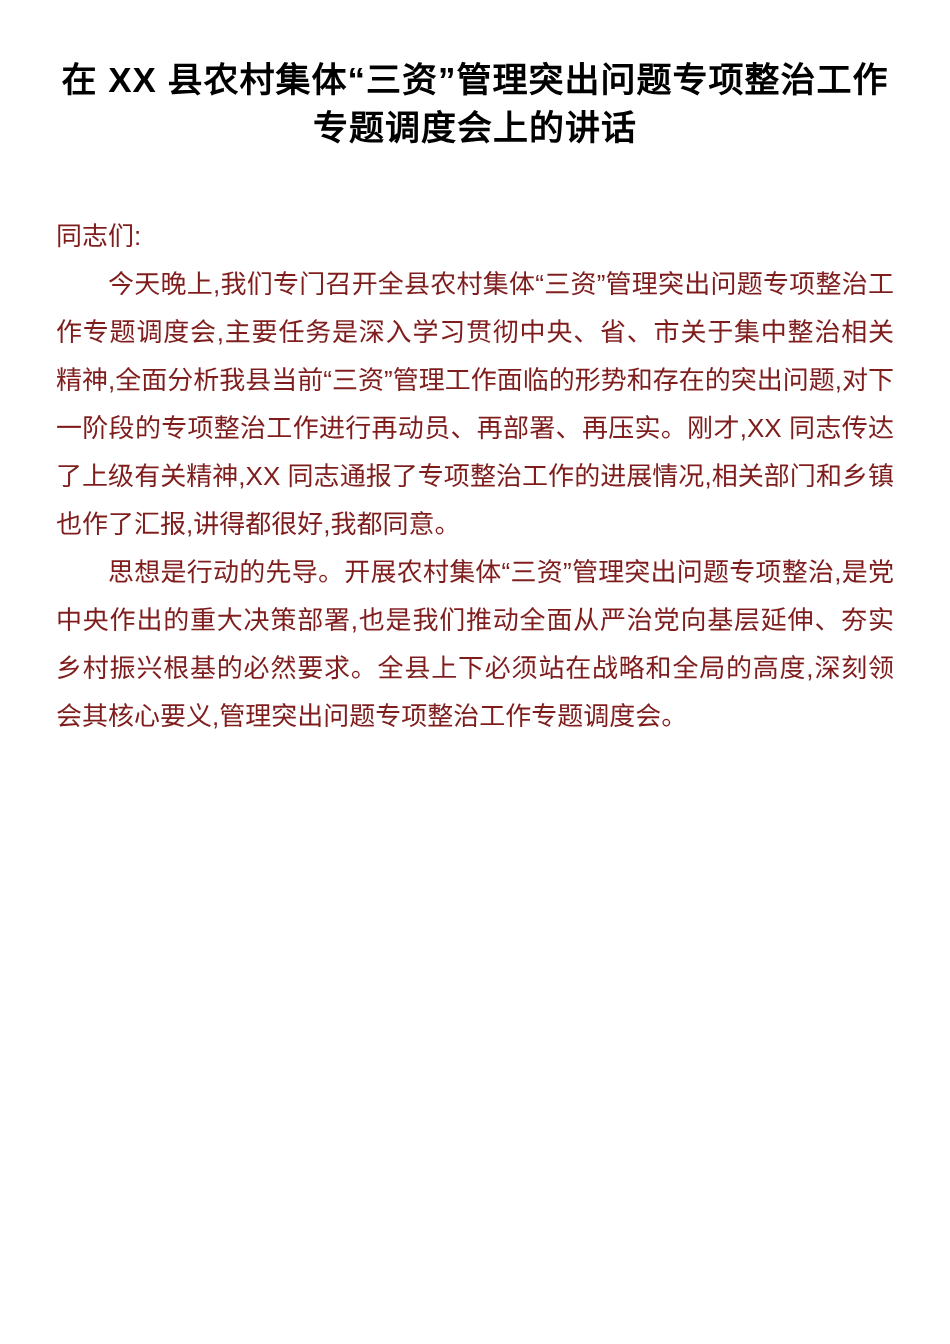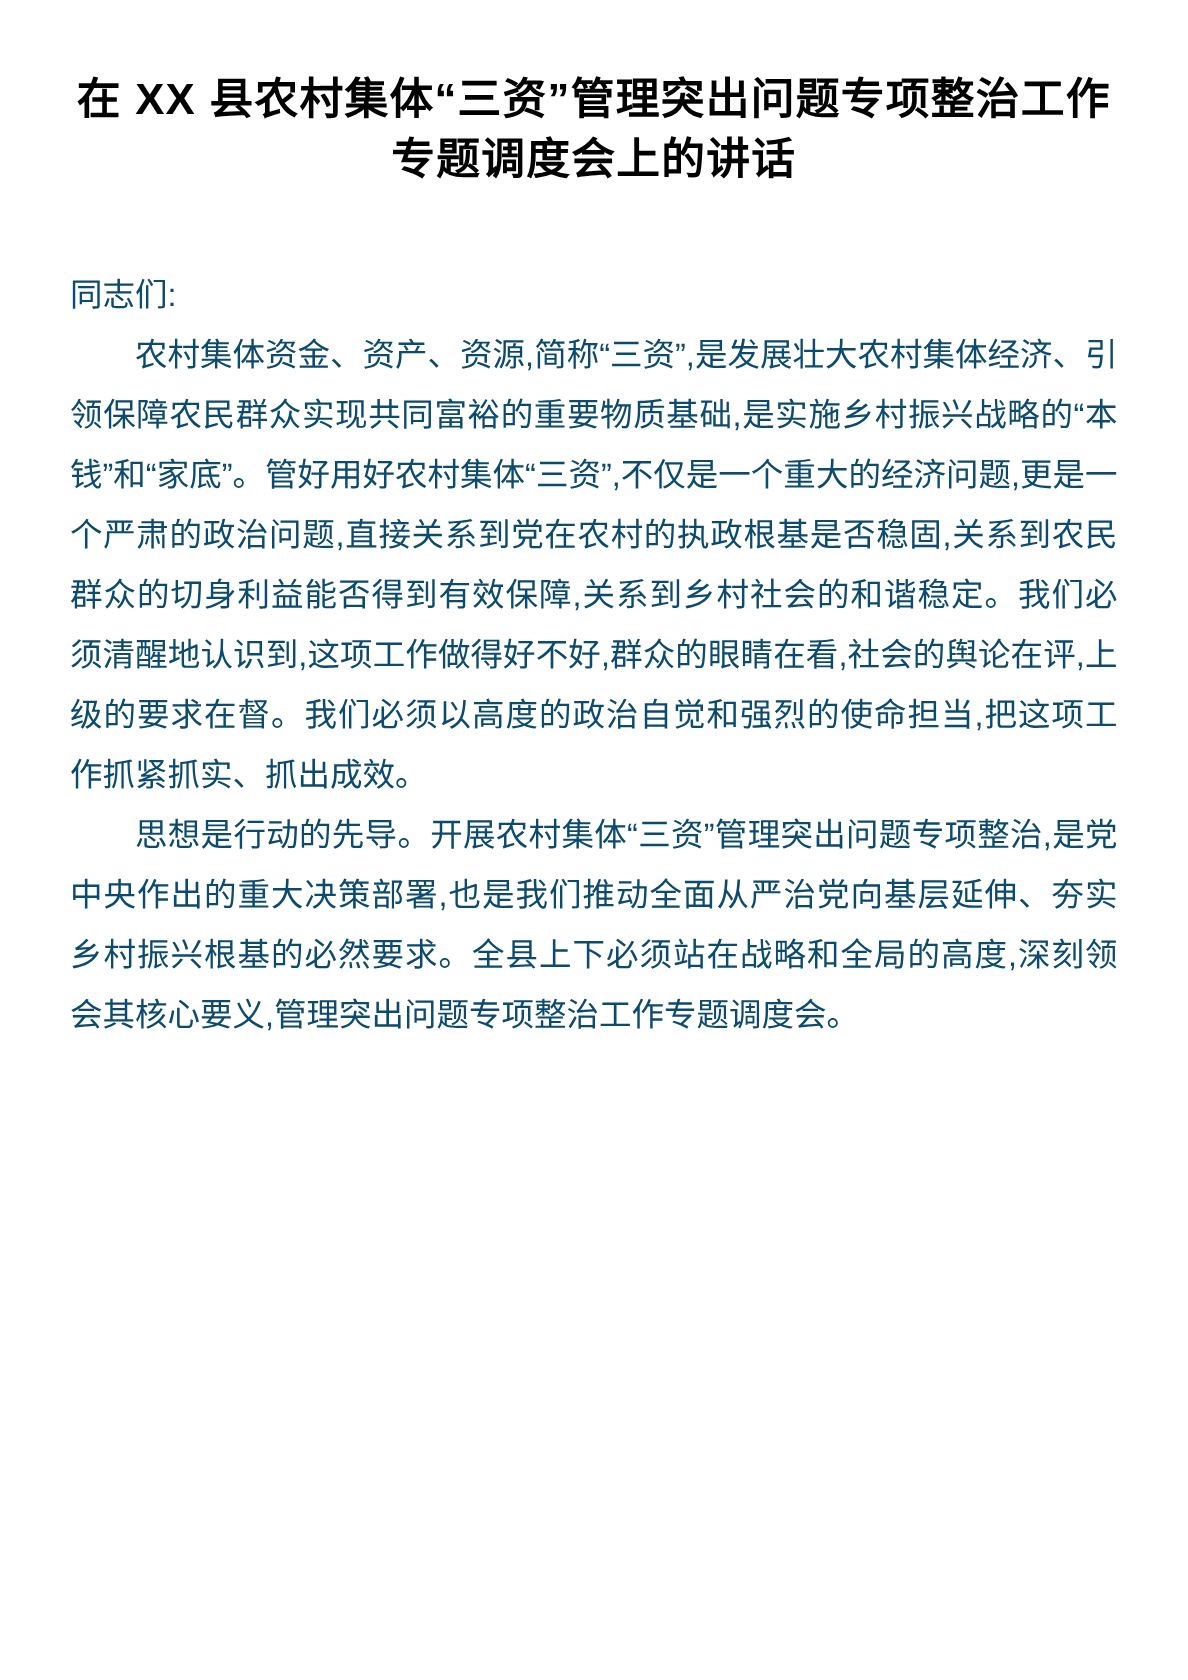--- a/index.html
+++ b/index.html
@@ -26,21 +26,21 @@
     text-align: center;
     letter-spacing: 1px;
     color: #000000;
   }
   .doc-body {
     margin-top: 60px;
     font-size: 26px;
     line-height: 48px;
     text-align: justify;
     text-justify: inter-ideograph;
-    color: #0c4a6e;
+    color: #7f1d1d;
   }
   .doc-body p {
     margin: 0;
     padding: 0;
     text-indent: 2em;
   }
   .doc-body p.salutation {
     text-indent: 0;
   }
   .doc-body p.section-heading {
@@ -50,20 +50,20 @@
 </style>
 </head>
 <body>
 
 <div class="page">
   <h1 class="doc-title">在 XX 县农村集体“三资”管理突出问题专项整治工作专题调度会上的讲话</h1>
 
   <div class="doc-body">
     <p class="salutation">同志们:</p>
 
+    <p>今天晚上,我们专门召开全县农村集体“三资”管理突出问题专项整治工作专题调度会,主要任务是深入学习贯彻中央、省、市关于集中整治相关精神,全面分析我县当前“三资”管理工作面临的形势和存在的突出问题,对下一阶段的专项整治工作进行再动员、再部署、再压实。刚才,XX 同志传达了上级有关精神,XX 同志通报了专项整治工作的进展情况,相关部门和乡镇也作了汇报,讲得都很好,我都同意。</p>
 
-    <p>农村集体资金、资产、资源,简称“三资”,是发展壮大农村集体经济、引领保障农民群众实现共同富裕的重要物质基础,是实施乡村振兴战略的“本钱”和“家底”。管好用好农村集体“三资”,不仅是一个重大的经济问题,更是一个严肃的政治问题,直接关系到党在农村的执政根基是否稳固,关系到农民群众的切身利益能否得到有效保障,关系到乡村社会的和谐稳定。我们必须清醒地认识到,这项工作做得好不好,群众的眼睛在看,社会的舆论在评,上级的要求在督。我们必须以高度的政治自觉和强烈的使命担当,把这项工作抓紧抓实、抓出成效。</p>
 
 
 
     <p>思想是行动的先导。开展农村集体“三资”管理突出问题专项整治,是党中央作出的重大决策部署,也是我们推动全面从严治党向基层延伸、夯实乡村振兴根基的必然要求。全县上下必须站在战略和全局的高度,深刻领会其核心要义,管理突出问题专项整治工作专题调度会。</p>
   </div>
 </div>
 
 </body></html>

